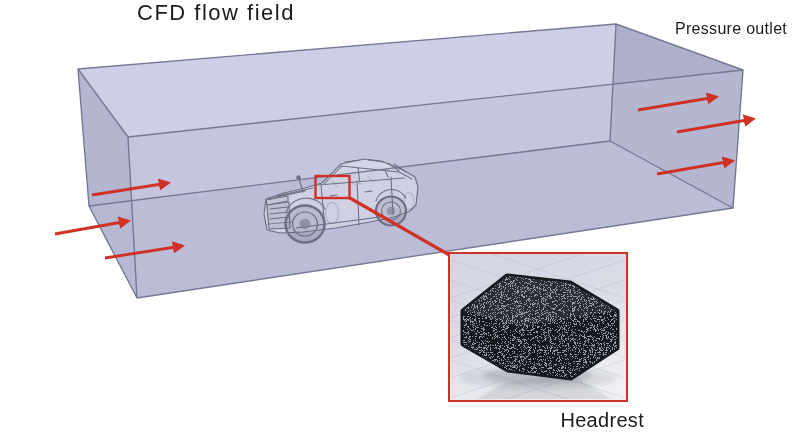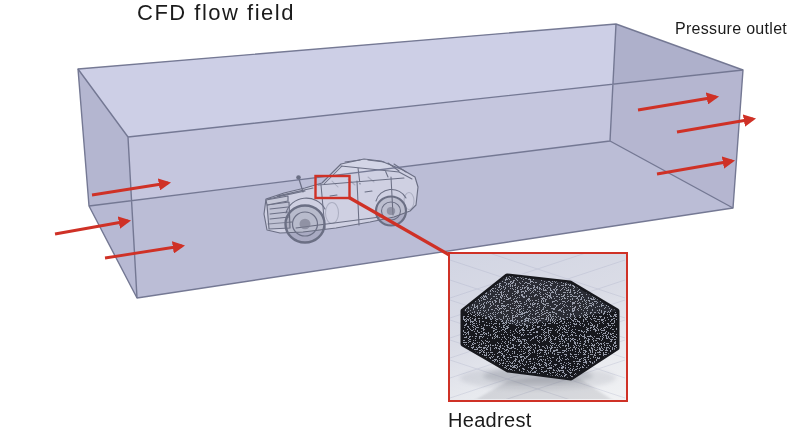--- a/index.html
+++ b/index.html
@@ -10,21 +10,21 @@
     --inset-bg-top:#d2d5e3; --inset-bg-bottom:#f1f2f4;
   }
   html,body{margin:0;padding:0;background:#fff;}
   .stage{position:relative;width:800px;height:435px;background:#fff;overflow:hidden;
          font-family:Liberation Sans, sans-serif;color:var(--text);}
   .scene{position:absolute;left:0;top:0;}
   .label{position:absolute;white-space:nowrap;color:var(--text);}
   .title{left:137px;top:0px;font-size:22px;letter-spacing:1.5px;}
   .outlet{left:675px;top:20px;font-size:16px;letter-spacing:.3px;}
   .inlet{left:2px;top:272px;font-size:20px;letter-spacing:.3px;}
-  .caption{left:448px;top:409px;width:180px;text-align:left;font-size:20px;letter-spacing:.3px;}
+  .caption{left:464px;top:409px;width:180px;text-align:right;font-size:20px;letter-spacing:.3px;}
   .face{stroke:none;}
   .f-base{fill:var(--box-face);}
   .f-top{fill:var(--box-face-top);}
   .f-left{fill:var(--box-face-left);}
   .f-floor{fill:var(--box-face-floor);}
   .f-right{fill:var(--box-face-right);}
   .f-veil{fill:rgba(199,201,224,0.26);}
   .edges{fill:none;stroke:var(--box-edge);stroke-width:1.4;stroke-linejoin:round;opacity:.95;}
   .red-line{stroke:var(--accent-red);fill:none;}
   .red-fill{fill:var(--accent-red);}

